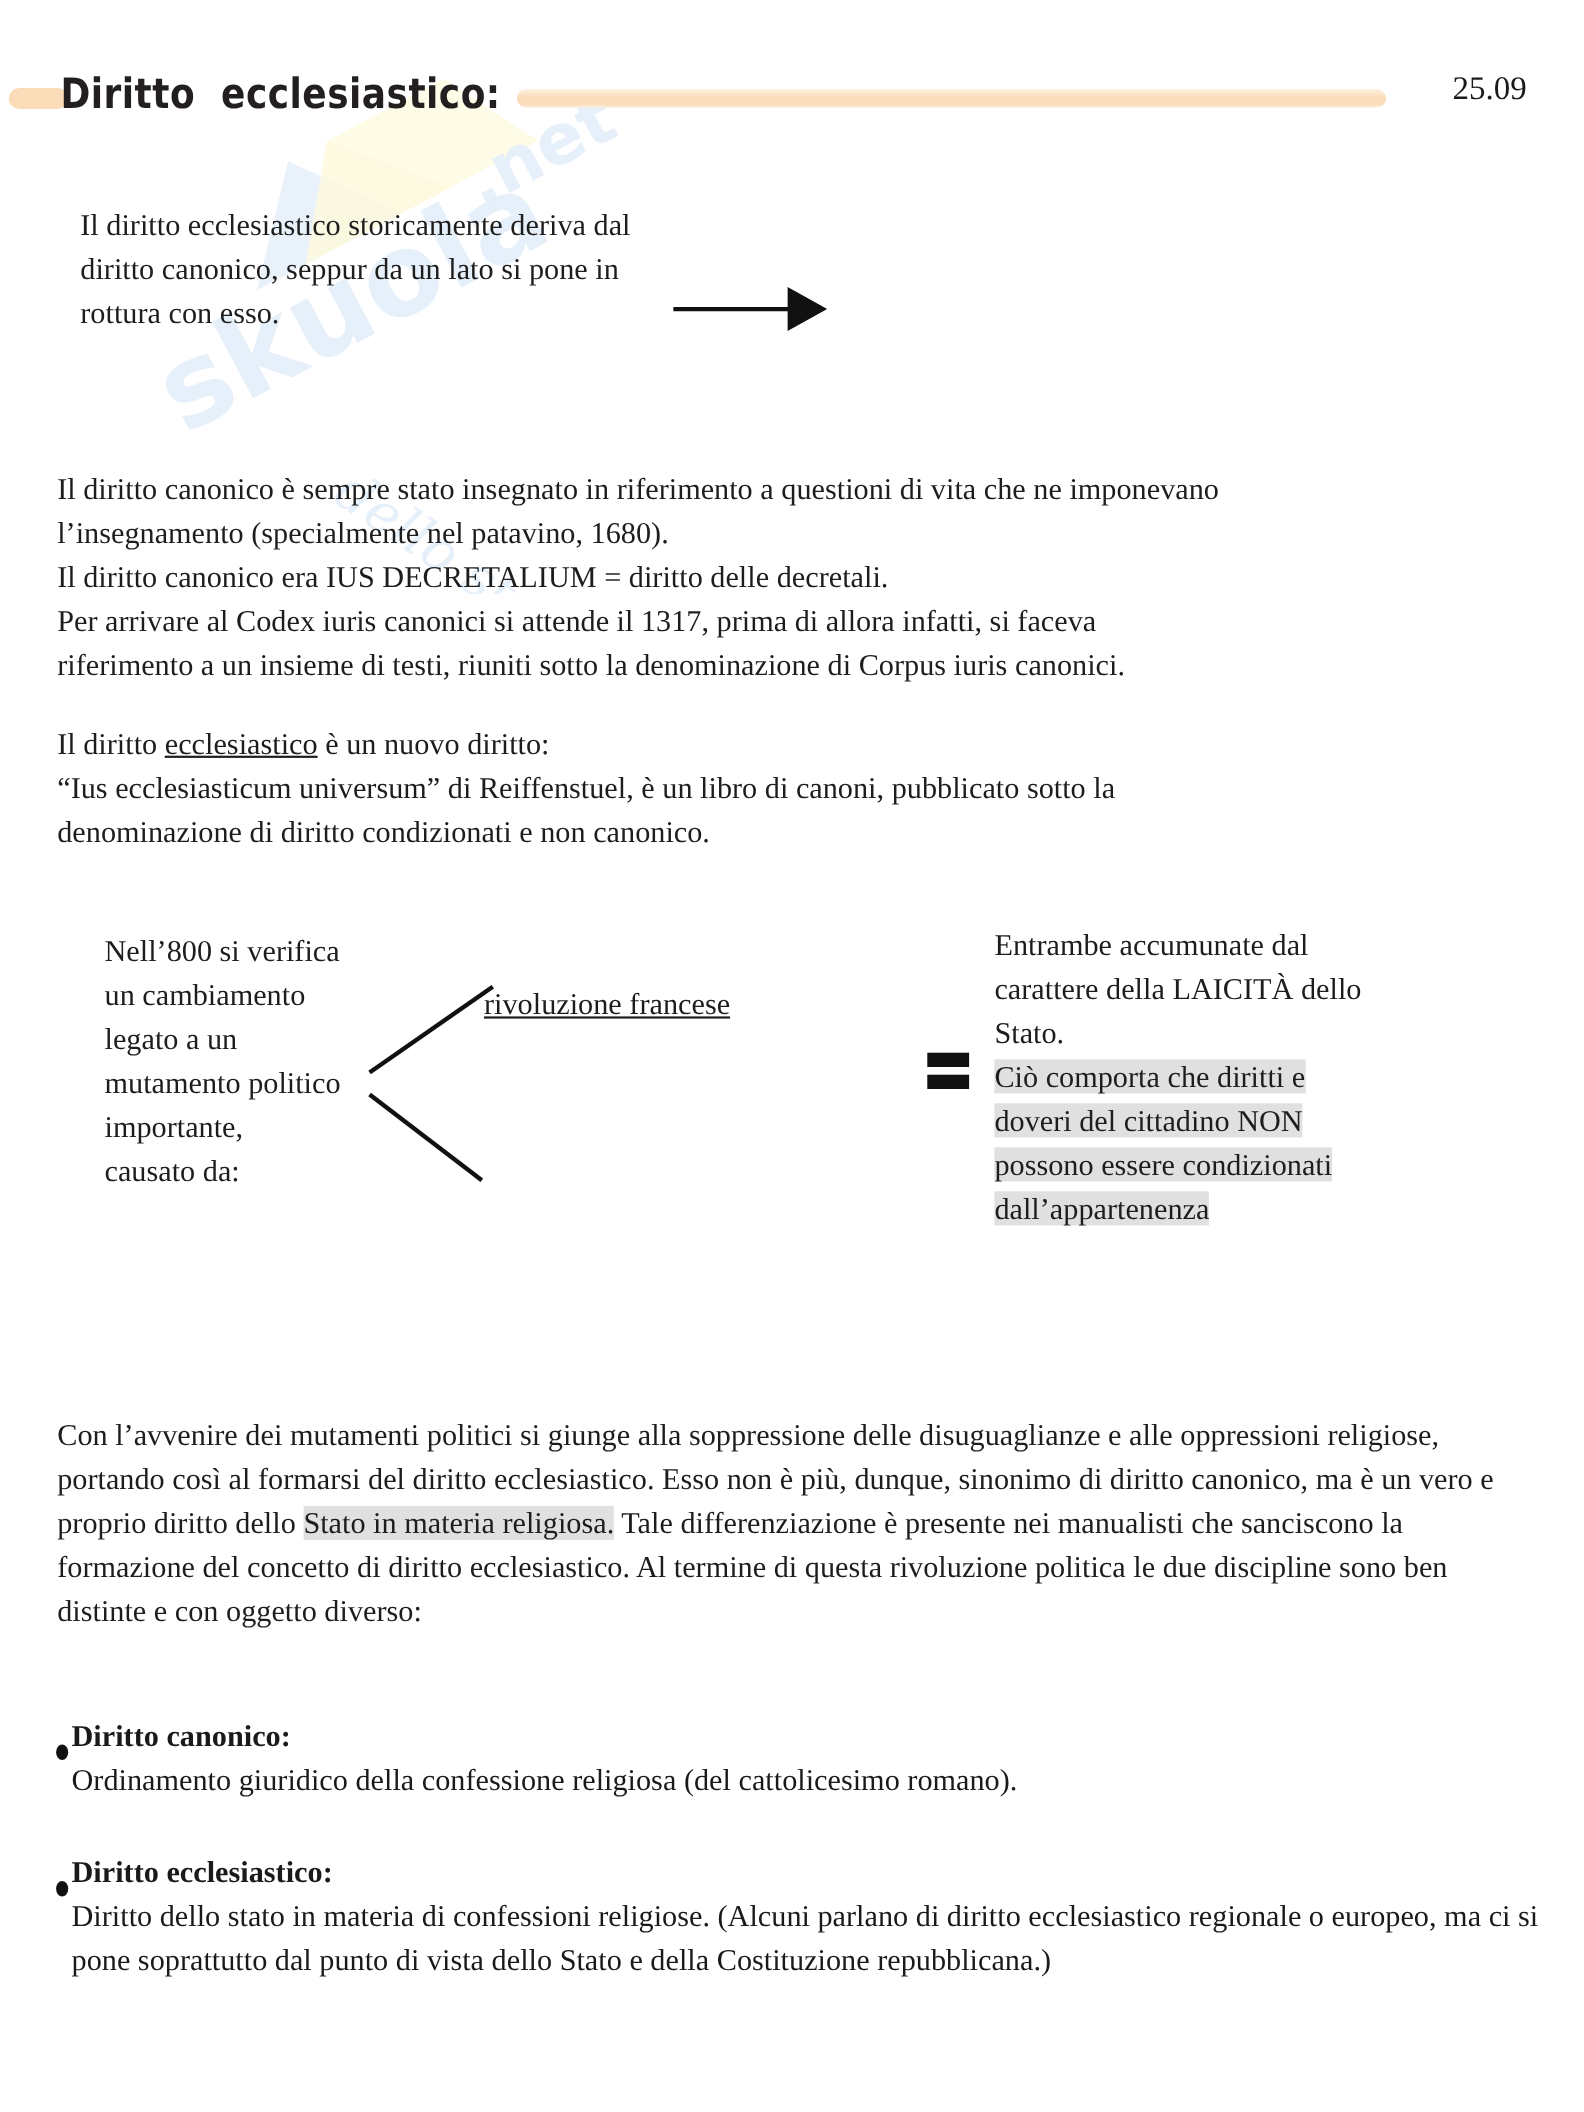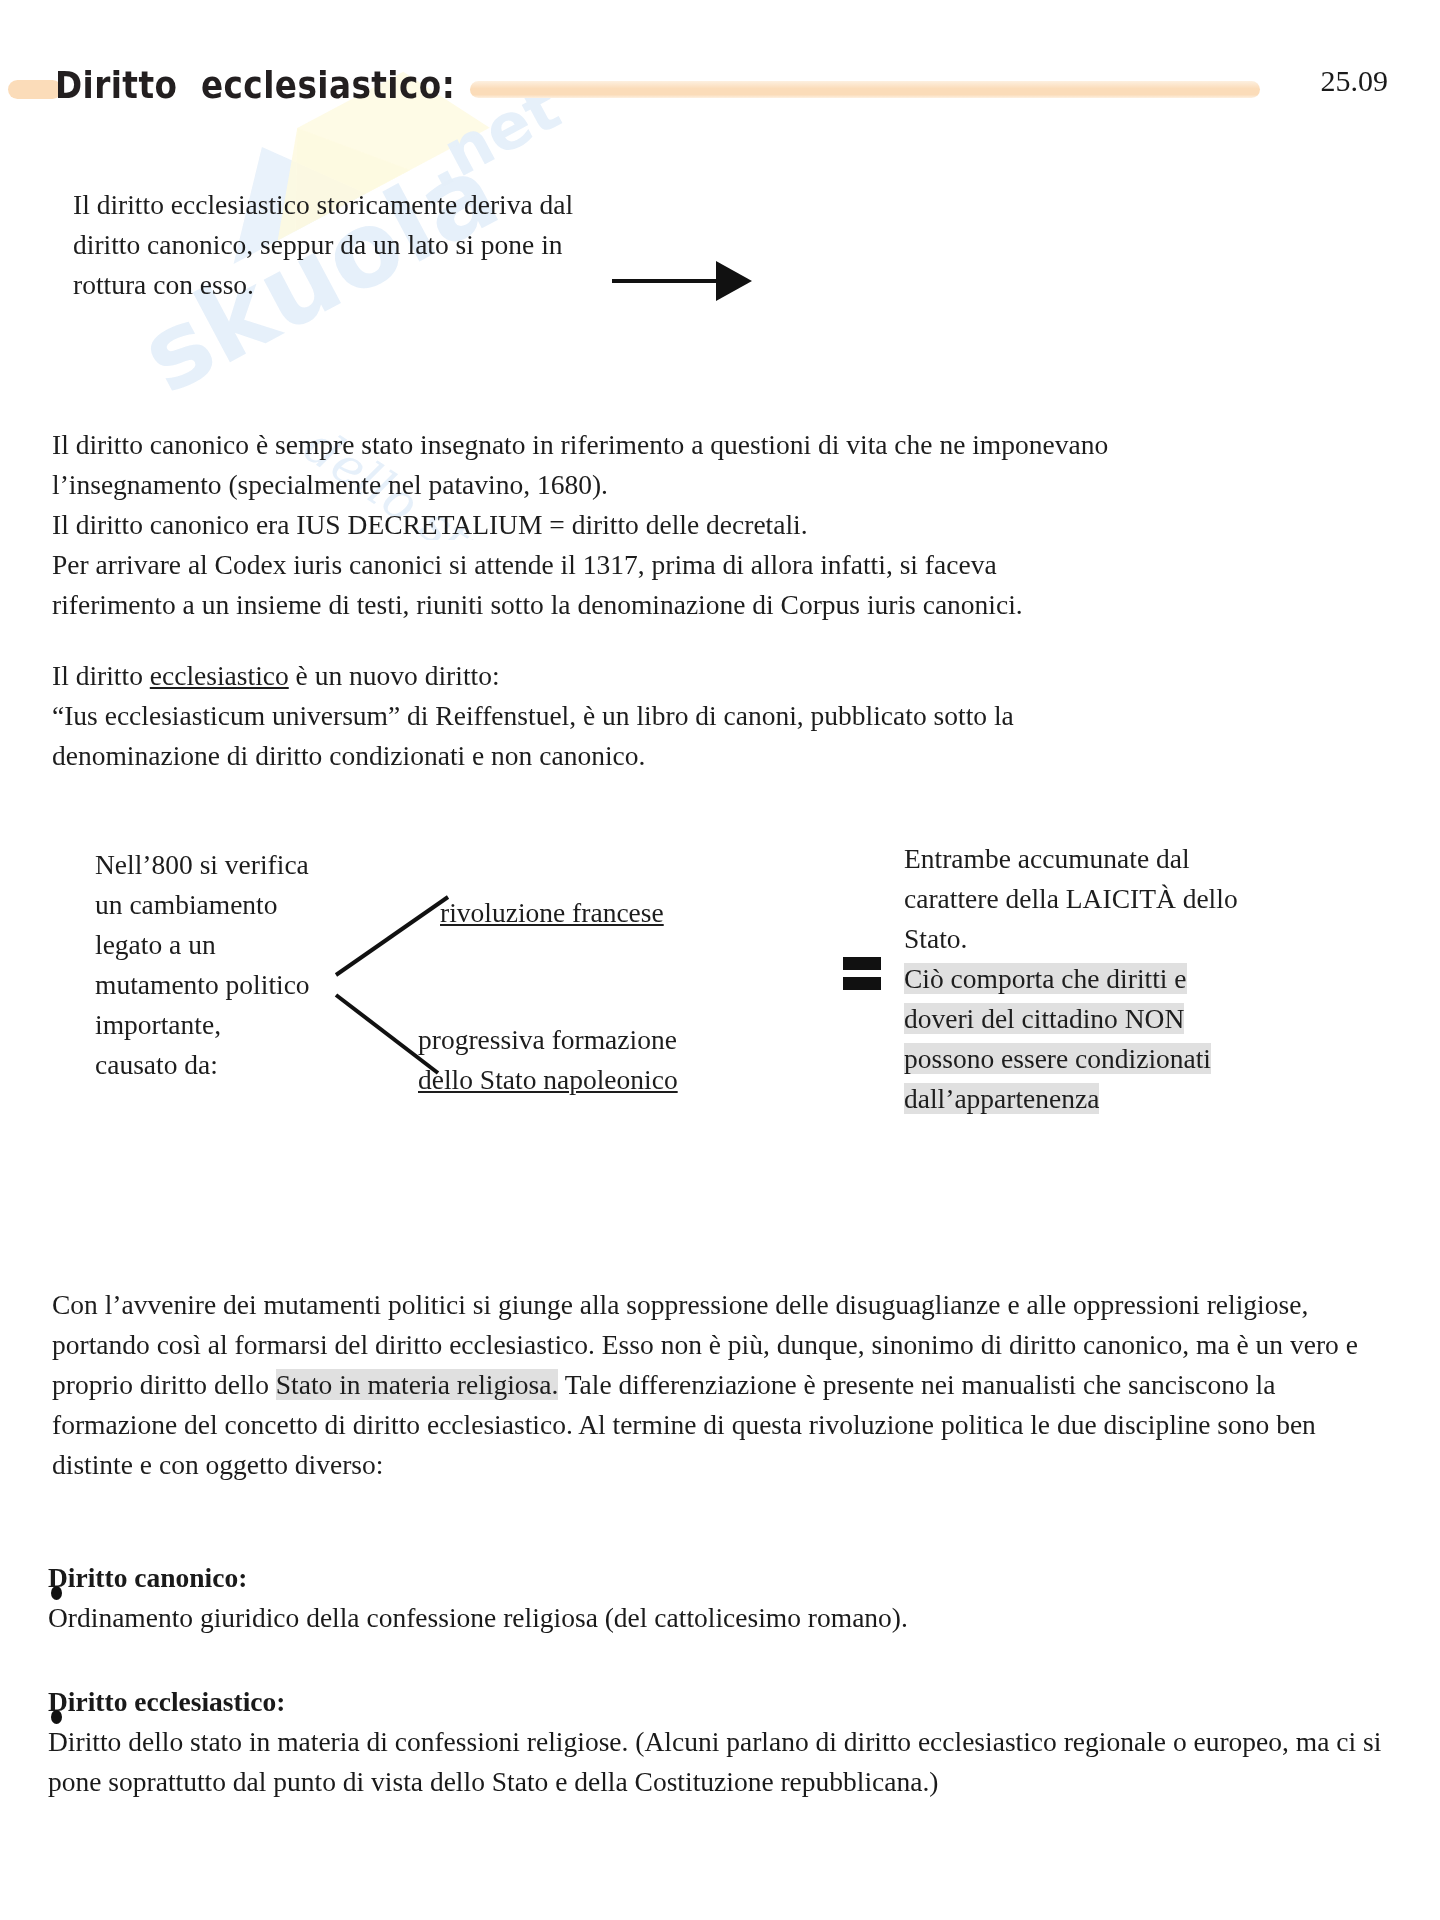--- a/index.html
+++ b/index.html
@@ -195,21 +195,21 @@
   
   .bullets {
     position: absolute;
     left: 0;
     top: 1558px;
     width: 1440px;
     z-index: 2;
   }
   .bullet-item {
     position: relative;
-    padding-left: 48px;
+    padding-left: 65px;
     margin-bottom: 44px;
   }
   .bullet-dot {
     position: absolute;
     left: 51px;
     top: 28px;
     width: 11px;
     height: 14px;
     background: #111111;
     border-radius: 50%;
@@ -281,24 +281,20 @@
 
     <div class="branch-svg">
       <svg width="130" height="300" viewBox="0 0 130 300" xmlns="http://www.w3.org/2000/svg">
         <line x1="6" y1="130" x2="118" y2="52" stroke="#111111" stroke-width="4"></line>
         <line x1="6" y1="150" x2="108" y2="228" stroke="#111111" stroke-width="4"></line>
       </svg>
     </div>
 
     <div class="d-branch-1 body-text u">rivoluzione francese</div>
 
-    <div class="d-branch-2 body-text">
-      <div>progressiva formazione</div>
-      <div class="u">dello Stato napoleonico</div>
-    </div>
 
     <div class="equals">
       <div class="bar"></div>
       <div class="bar"></div>
     </div>
 
     <div class="d-right body-text">
       <div class="line">Entrambe accumunate dal</div>
       <div class="line">carattere della LAICITÀ dello</div>
       <div class="line">Stato.</div>

